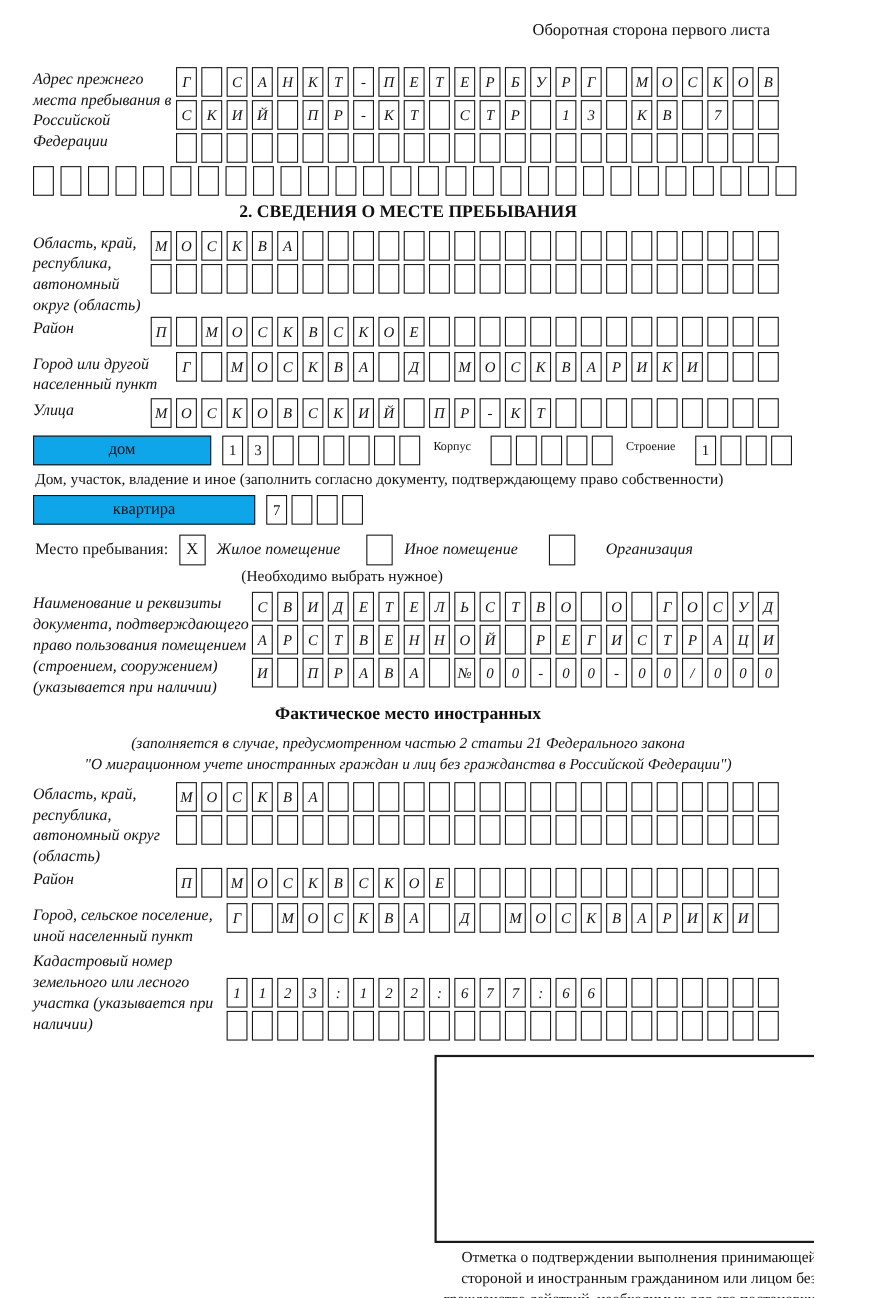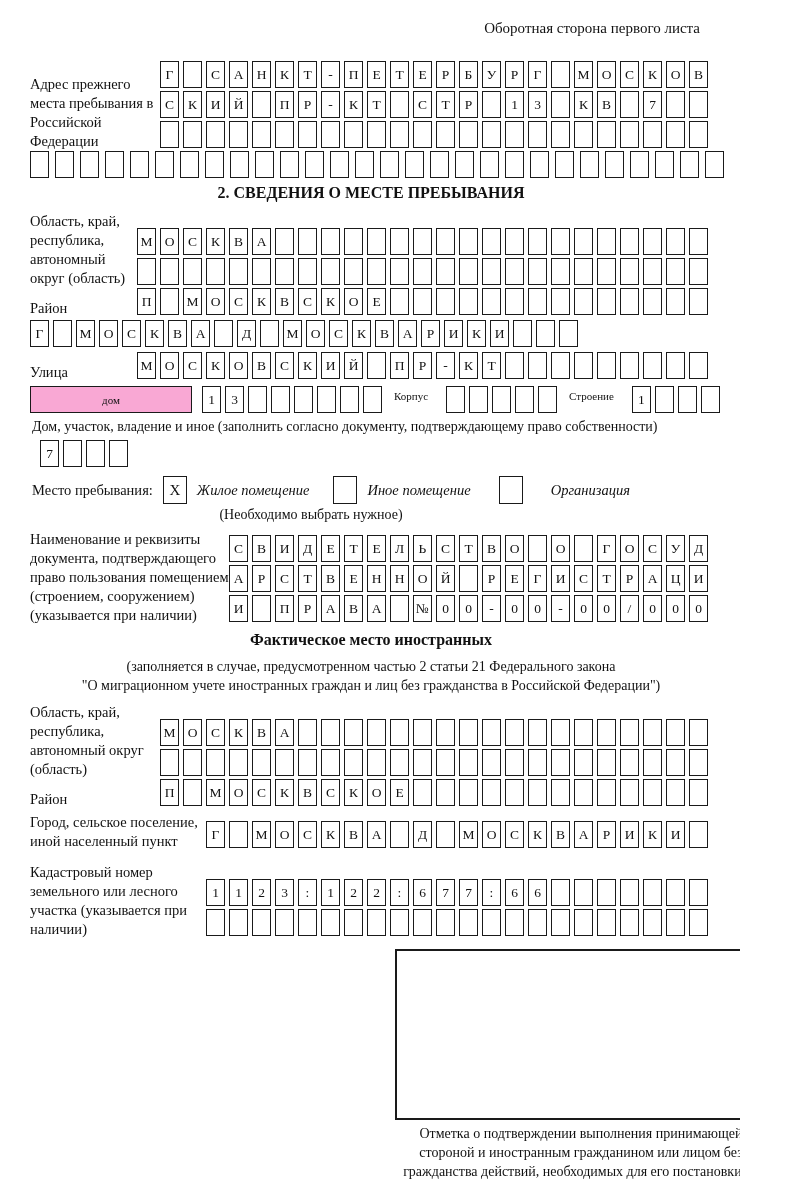--- a/index.html
+++ b/index.html
@@ -4,55 +4,55 @@
 <style>
   html,body{margin:0;padding:0;background:#ffffff;}
   body{
     width:800px;height:1180px;
     font-family:"Liberation Serif","DejaVu Serif",serif;
     color:#111;
     -webkit-font-smoothing:antialiased;
   }
   .page{width:740px;height:1180px;box-sizing:border-box;padding:20px 28px 0 30px;overflow:hidden;}
   .hdr{ text-align:right; font-size:15px; padding-right:12px; margin-bottom:24px;}
-  .frow{display:flex;align-items:flex-end;}
+  .frow{display:flex;align-items:flex-start;font-style:italic;}
   .lbl{font-size:14.5px;line-height:19px;padding-top:2px;}
   .lbl-a{width:150px;}
   .lbl-b{width:115px;}
   .lbl-c{width:155px;}
   .lbl-d{width:222px;}
   .lbl-e{width:196px;}
   .lbl-f{width:150px;}
   .rows{display:flex;flex-direction:column;}
   .boxrow{display:flex;flex-wrap:nowrap;margin-bottom:3px;}
   .cell{
     width:17px;height:25px;border:1.8px solid #1a1a1a;margin-right:4px;
     display:inline-flex;align-items:center;justify-content:center;
     font-size:13.5px;line-height:1;flex:0 0 auto;background:#fff;
   }
   .g6 .cell{margin-right:6px;}
   .note{font-size:14px;text-align:center;margin:2px 0 4px 0;line-height:18px;}
   .note-left{font-size:14px;text-align:left;margin:2px 0 4px 2px;line-height:18px;}
   .sec-title{font-size:16px;font-weight:bold;text-align:center;margin:6px 0 8px 0;}
   .wide-field{
     border:1.8px solid #1a1a1a;height:25px;display:flex;align-items:center;justify-content:center;
-    font-size:11px;background:#f9a8d4;flex:0 0 auto;text-align:right;
+    font-size:15px;background:#0ea5e9;flex:0 0 auto;text-align:right;
   }
   .dom-field{width:160px;}
   .kv-field{width:200px;}
   .inline-lbl{font-size:11px;margin:4px 8px 0 8px;white-space:nowrap;}
   .dom-row{display:flex;align-items:flex-start;margin-top:4px;}
   .dom-row .boxrow{margin-left:10px;}
   .mesto-row{display:flex;align-items:center;margin:6px 0 2px 2px;font-size:14.5px;}
   .mark-cell{
     width:22px;height:26px;border:1.8px solid #1a1a1a;display:inline-flex;
     align-items:center;justify-content:center;font-size:15px;margin:0 10px;flex:0 0 auto;
   }
   .opt-label{white-space:nowrap;font-style:italic;}
-  .fact-note{font-size:14px;text-align:center;line-height:19px;margin:0 0 6px 0;}
+  .fact-note{font-size:14px;text-align:center;line-height:19px;margin:0 0 6px 0;font-style:italic;}
   .stamp-wrap{margin-left:365px;margin-top:10px;width:372px;}
   .stamp-box{width:360px;height:167px;border:2px solid #1a1a1a;background:#fff;}
   .stamp-caption{font-size:14px;text-align:center;line-height:19px;margin-top:4px;}
   .mb2{margin-bottom:2px;}
   .mt4{margin-top:4px;}
   .mt6{margin-top:6px;}
 </style>
 </head>
 <body>
 
@@ -261,20 +261,21 @@
         <span class="cell"></span>
         <span class="cell"></span>
         <span class="cell"></span>
         <span class="cell"></span>
         <span class="cell"></span>
         <span class="cell"></span>
       </div>
   </div>
 
   <div class="frow mb2">
+    <div class="lbl lbl-c">Город или другой населенный пункт</div>
     <div class="boxrow">
         <span class="cell">Г</span>
         <span class="cell"></span>
         <span class="cell">М</span>
         <span class="cell">О</span>
         <span class="cell">С</span>
         <span class="cell">К</span>
         <span class="cell">В</span>
         <span class="cell">А</span>
         <span class="cell"></span>
@@ -351,20 +352,21 @@
     <div class="boxrow">
         <span class="cell">1</span>
         <span class="cell"></span>
         <span class="cell"></span>
         <span class="cell"></span>
       </div>
   </div>
   <div class="note-left">Дом, участок, владение и иное (заполнить согласно документу, подтверждающему право собственности)</div>
 
   <div class="dom-row">
+    <div class="wide-field kv-field">квартира</div>
     <div class="boxrow">
         <span class="cell">7</span>
         <span class="cell"></span>
         <span class="cell"></span>
         <span class="cell"></span>
       </div>
   </div>
 
   <div class="mesto-row">
     <span>Место пребывания:</span>

